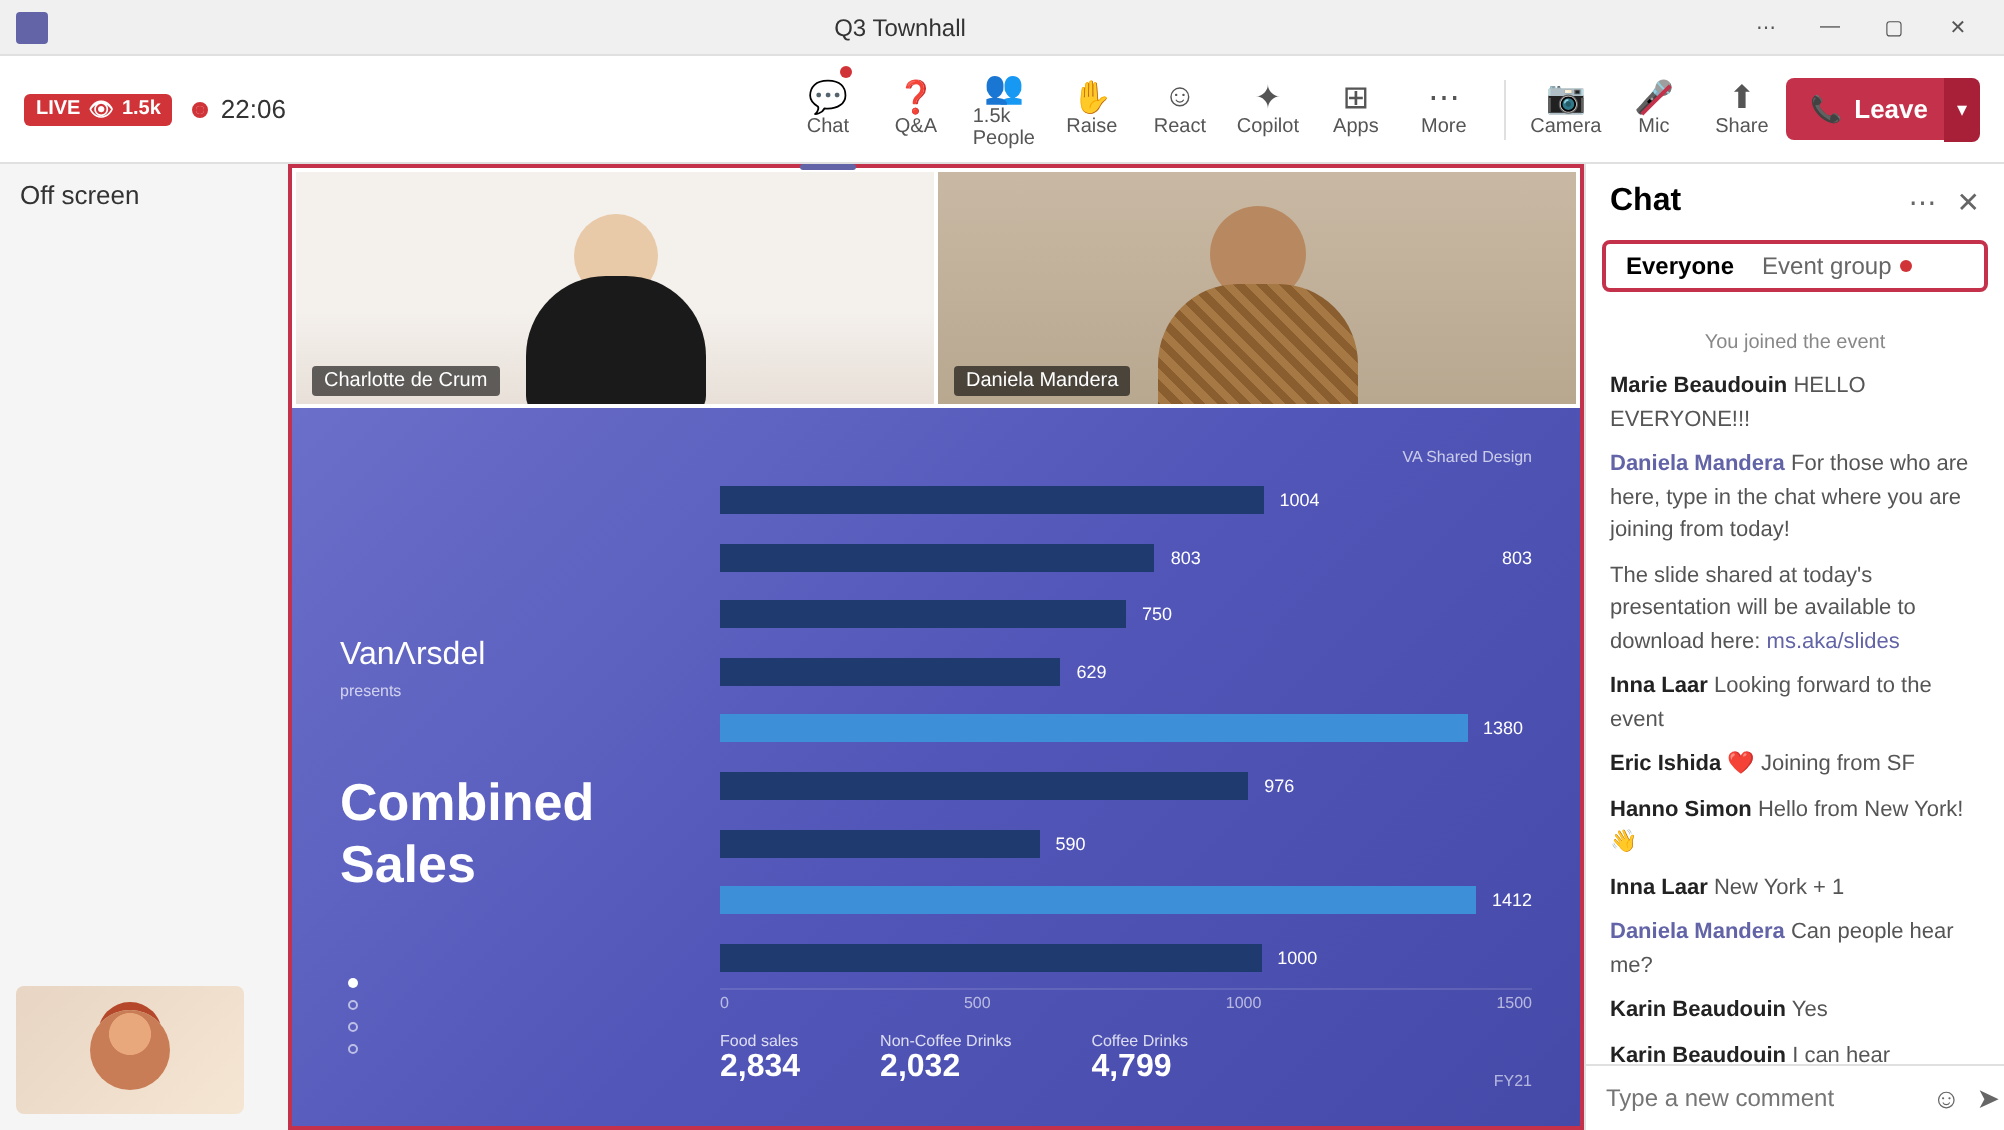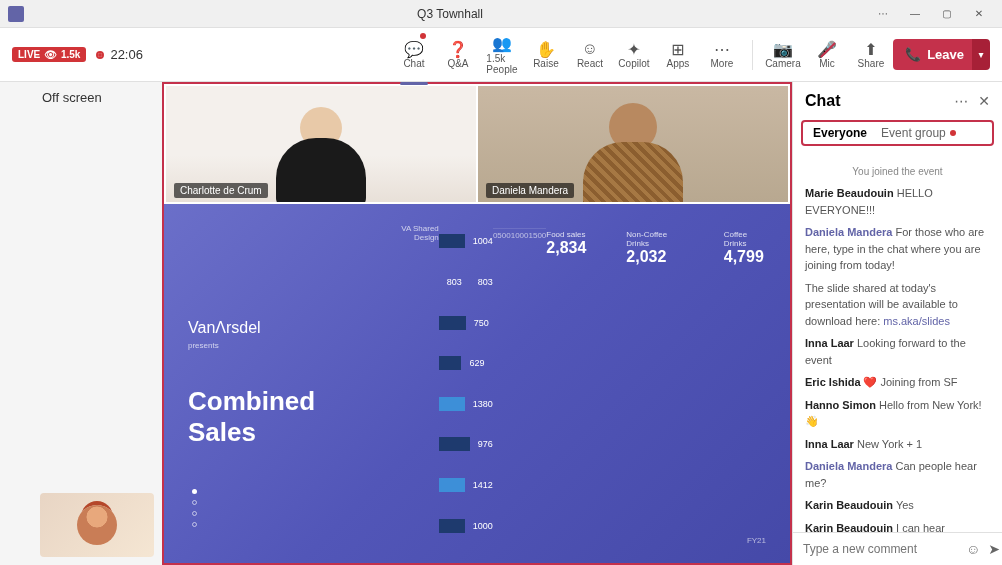--- a/index.html
+++ b/index.html
@@ -16,42 +16,42 @@
     .timer { font-size:13px; color:#333; margin-left:6px; }
     .toolbar-spacer { flex:1; }
     .tb-item { display:flex; flex-direction:column; align-items:center; justify-content:center; width:44px; font-size:10px; color:#555; position:relative; cursor:pointer;}
     .tb-item .ic { font-size:16px; height:18px; display:flex; align-items:center; justify-content:center; }
     .tb-item.active::after { content:""; position:absolute; bottom:-10px; left:8px; right:8px; height:3px; background:#6264a7; border-radius:2px;}
     .tb-item .badge-dot { position:absolute; top:-2px; right:10px; width:6px; height:6px; background:#d13438; border-radius:50%; }
     .tb-sep { width:1px; height:30px; background:#e0e0e0; margin:0 8px; }
     .leave-btn { background:#c4314b; color:#fff; border:none; padding:8px 12px; border-radius:4px; font-size:13px; font-weight:600; display:flex; align-items:center; gap:6px; cursor:pointer;}
     .leave-split { width:18px; background:#a72037; color:#fff; border-radius:0 4px 4px 0; margin-left:-4px; display:flex; align-items:center; justify-content:center; font-size:10px; padding:10px 0;}
     .main { display:flex; height:calc(565px - 82px); }
-    .left-col { width:130px; padding:8px 10px; font-size:13px; color:#333; position:relative;margin-left:32px;}
+    .left-col { width:144px; padding:8px 10px; font-size:13px; color:#333; position:relative;}
     .self-preview { position:absolute; bottom:8px; left:8px; width:114px; height:64px; background:linear-gradient(135deg,#e8d5c4,#f5e6d3); border-radius:4px; overflow:hidden; display:flex; align-items:center; justify-content:center;}
     .self-preview .person { width:40px; height:40px; border-radius:50%; background:radial-gradient(circle at 50% 30%,#e8a87c 30%,#c97d56 31%); box-shadow:0 -8px 0 -4px #b5472a;}
     .stage { flex:1; border:2px solid #c4314b; background:#fff; display:flex; flex-direction:column; }
     .video-row { display:flex; height:120px; gap:2px; padding:2px;}
     .vtile { flex:1; background:#ddd; position:relative; overflow:hidden; }
     .vtile .nameplate { position:absolute; bottom:4px; left:8px; background:rgba(0,0,0,0.6); color:#fff; font-size:10px; padding:2px 6px; border-radius:2px;}
     .vtile.p1 { background:linear-gradient(180deg,#f4f0ec 60%,#e8e0d8);}
     .vtile.p1::before { content:""; position:absolute; left:50%; top:18%; transform:translateX(-50%); width:42px; height:42px; border-radius:50%; background:#e8c9a8;}
     .vtile.p1::after { content:""; position:absolute; left:50%; top:45%; transform:translateX(-50%); width:90px; height:70px; background:#1a1a1a; border-radius:40px 40px 10px 10px;}
     .vtile.p2 { background:linear-gradient(180deg,#c9b8a3,#b8a890);}
     .vtile.p2::before { content:""; position:absolute; left:50%; top:15%; transform:translateX(-50%); width:48px; height:48px; border-radius:50%; background:#b88960;}
     .vtile.p2::after { content:""; position:absolute; left:50%; top:48%; transform:translateX(-50%); width:100px; height:70px; background:repeating-linear-gradient(45deg,#a67843,#a67843 4px,#8b5e2f 4px,#8b5e2f 8px); border-radius:40px 40px 10px 10px;}
     .slide { flex:1; background:linear-gradient(135deg,#6b6fc9 0%,#5256b8 50%,#4549a8 100%); padding:20px 24px; color:#fff; display:flex; gap:20px; position:relative;}
     .slide-left { width:170px; display:flex; flex-direction:column; justify-content:center;}
     .brand { font-size:16px; font-weight:400; margin-bottom:4px;}
     .brand-sub { font-size:8px; opacity:0.7; margin-bottom:36px;}
     .slide-title { font-size:26px; font-weight:700; line-height:1.2;}
     .dots { position:absolute; left:28px; bottom:30px;}
     .dots div { width:5px; height:5px; border:1px solid rgba(255,255,255,0.6); border-radius:50%; margin:6px 0;}
     .dots div:first-child { background:#fff;}
-    .chart { flex:1; display:flex; flex-direction:row; }
+    .chart { flex:1; display:flex; flex-direction:column; }
     .chart-top { font-size:8px; text-align:right; opacity:0.7; margin-bottom:6px;}
     .bars { flex:1; display:flex; flex-direction:column; justify-content:space-around; gap:6px;}
     .bar-row { display:flex; align-items:center; gap:8px;}
     .bar { height:14px; }
     .bar.dk { background:#1e3a6e; }
     .bar.lt { background:#3d8fd8; }
     .bar-lbl { font-size:9px;}
     .xaxis { display:flex; justify-content:space-between; font-size:8px; opacity:0.6; margin:4px 0; border-top:1px solid rgba(255,255,255,0.2); padding-top:2px;}
     .totals { display:flex; gap:40px; margin-top:6px;}
     .tot { }
@@ -211,20 +211,24 @@
             </div>
             <div class="bar-row">
               <div class="bar lt" style="width: 92%;"></div>
               <div class="bar-lbl">1380</div>
             </div>
             <div class="bar-row">
               <div class="bar dk" style="width: 65.0667%;"></div>
               <div class="bar-lbl">976</div>
             </div>
             <div class="bar-row">
+              <div class="bar dk" style="width: 39.3333%;"></div>
+              <div class="bar-lbl">590</div>
+            </div>
+            <div class="bar-row">
               <div class="bar lt" style="width: 94.1333%;"></div>
               <div class="bar-lbl">1412</div>
             </div>
             <div class="bar-row">
               <div class="bar dk" style="width: 66.6667%;"></div>
               <div class="bar-lbl">1000</div>
             </div>
           </div>
         <div class="xaxis" id="xaxis">
             <span>0</span>

